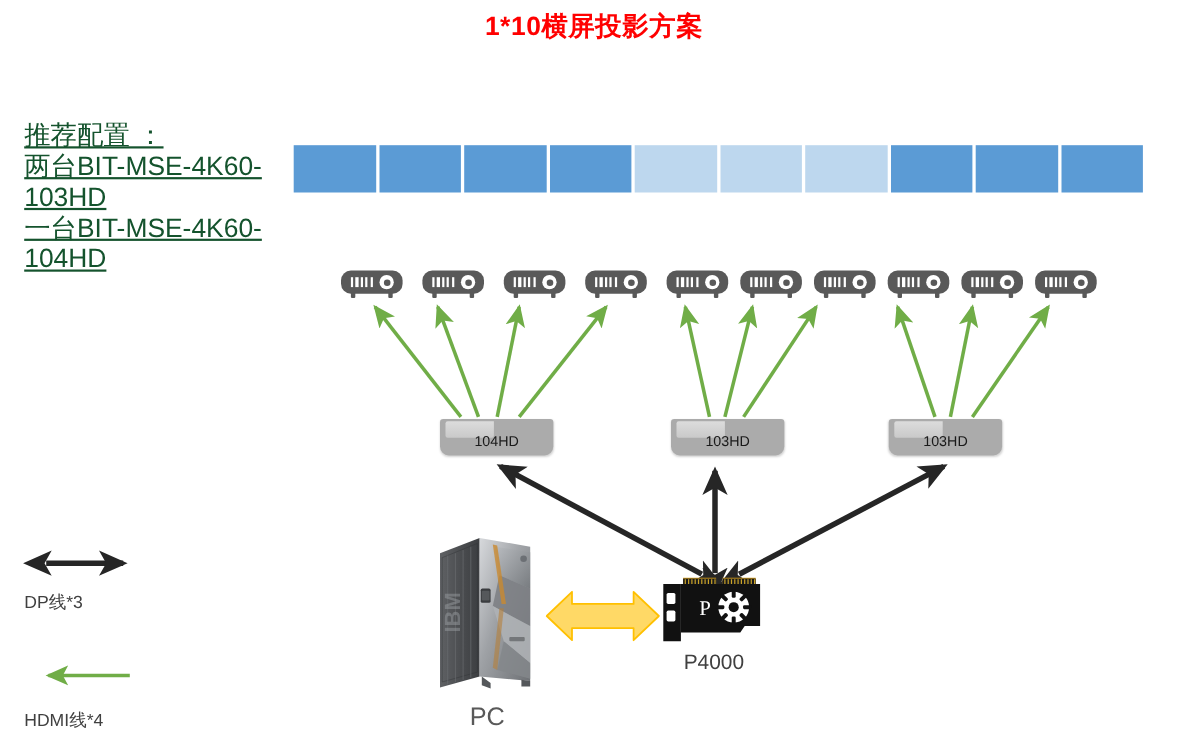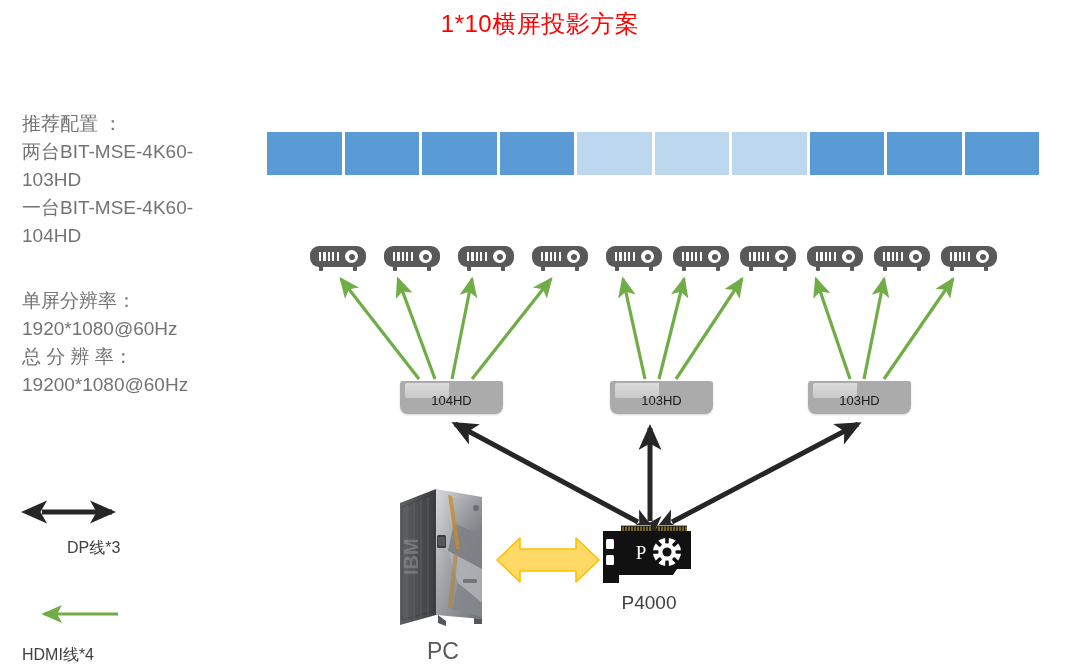--- a/index.html
+++ b/index.html
@@ -11,32 +11,32 @@
     overflow:hidden;
     position:relative;
   }
   .stage{position:absolute;left:0;top:0;width:1080px;height:670px;}
 
   
   #title{
     position:absolute;left:0;top:8px;width:1080px;
     text-align:center;
     color:#FF0000;
-    font-weight:normal;
+    font-weight:bold;
     font-size:24px;
     letter-spacing:0.5px;
   }
 
   
-  .info-block{position:absolute;left:22px;color:#737373;font-size:19px;line-height:28px;}
+  .info-block{position:absolute;left:22px;color:#14532d;font-size:24px;line-height:28px;text-decoration:underline;}
   .info-block div{white-space:pre;}
   #info-config{top:110px;}
   #info-res{top:287px;}
   #info-gpu{top:423px;}
-  #legend-dp-label{position:absolute;left:22px;top:538px;font-size:16px;margin-left:45px;}
+  #legend-dp-label{position:absolute;left:22px;top:538px;font-size:16px;}
   #legend-hdmi-label{position:absolute;left:22px;top:645px;font-size:16px;}
 
   
   #screen-wall{
     position:absolute;left:267px;top:132px;
     width:772px;height:43px;
     display:flex;gap:3px;
   }
   .screen-cell{flex:1 1 0;height:43px;}
 
@@ -96,26 +96,20 @@
   <div id="title">1*10横屏投影方案</div>
 
   <div class="info-block" id="info-config">
     <div>推荐配置 ：</div>
     <div>两台BIT-MSE-4K60-</div>
     <div>103HD</div>
     <div>一台BIT-MSE-4K60-</div>
     <div>104HD</div>
   </div>
 
-  <div class="info-block" id="info-res">
-    <div>单屏分辨率：</div>
-    <div>1920*1080@60Hz</div>
-    <div>总 分 辨 率：</div>
-    <div>19200*1080@60Hz</div>
-  </div>
 
 
   <div id="legend-dp-label">DP线*3</div>
   <div id="legend-hdmi-label">HDMI线*4</div>
 
   <div id="screen-wall">
       <div class="screen-cell" style="background: rgb(91, 155, 213);"></div>
       <div class="screen-cell" style="background: rgb(91, 155, 213);"></div>
       <div class="screen-cell" style="background: rgb(91, 155, 213);"></div>
       <div class="screen-cell" style="background: rgb(91, 155, 213);"></div>

